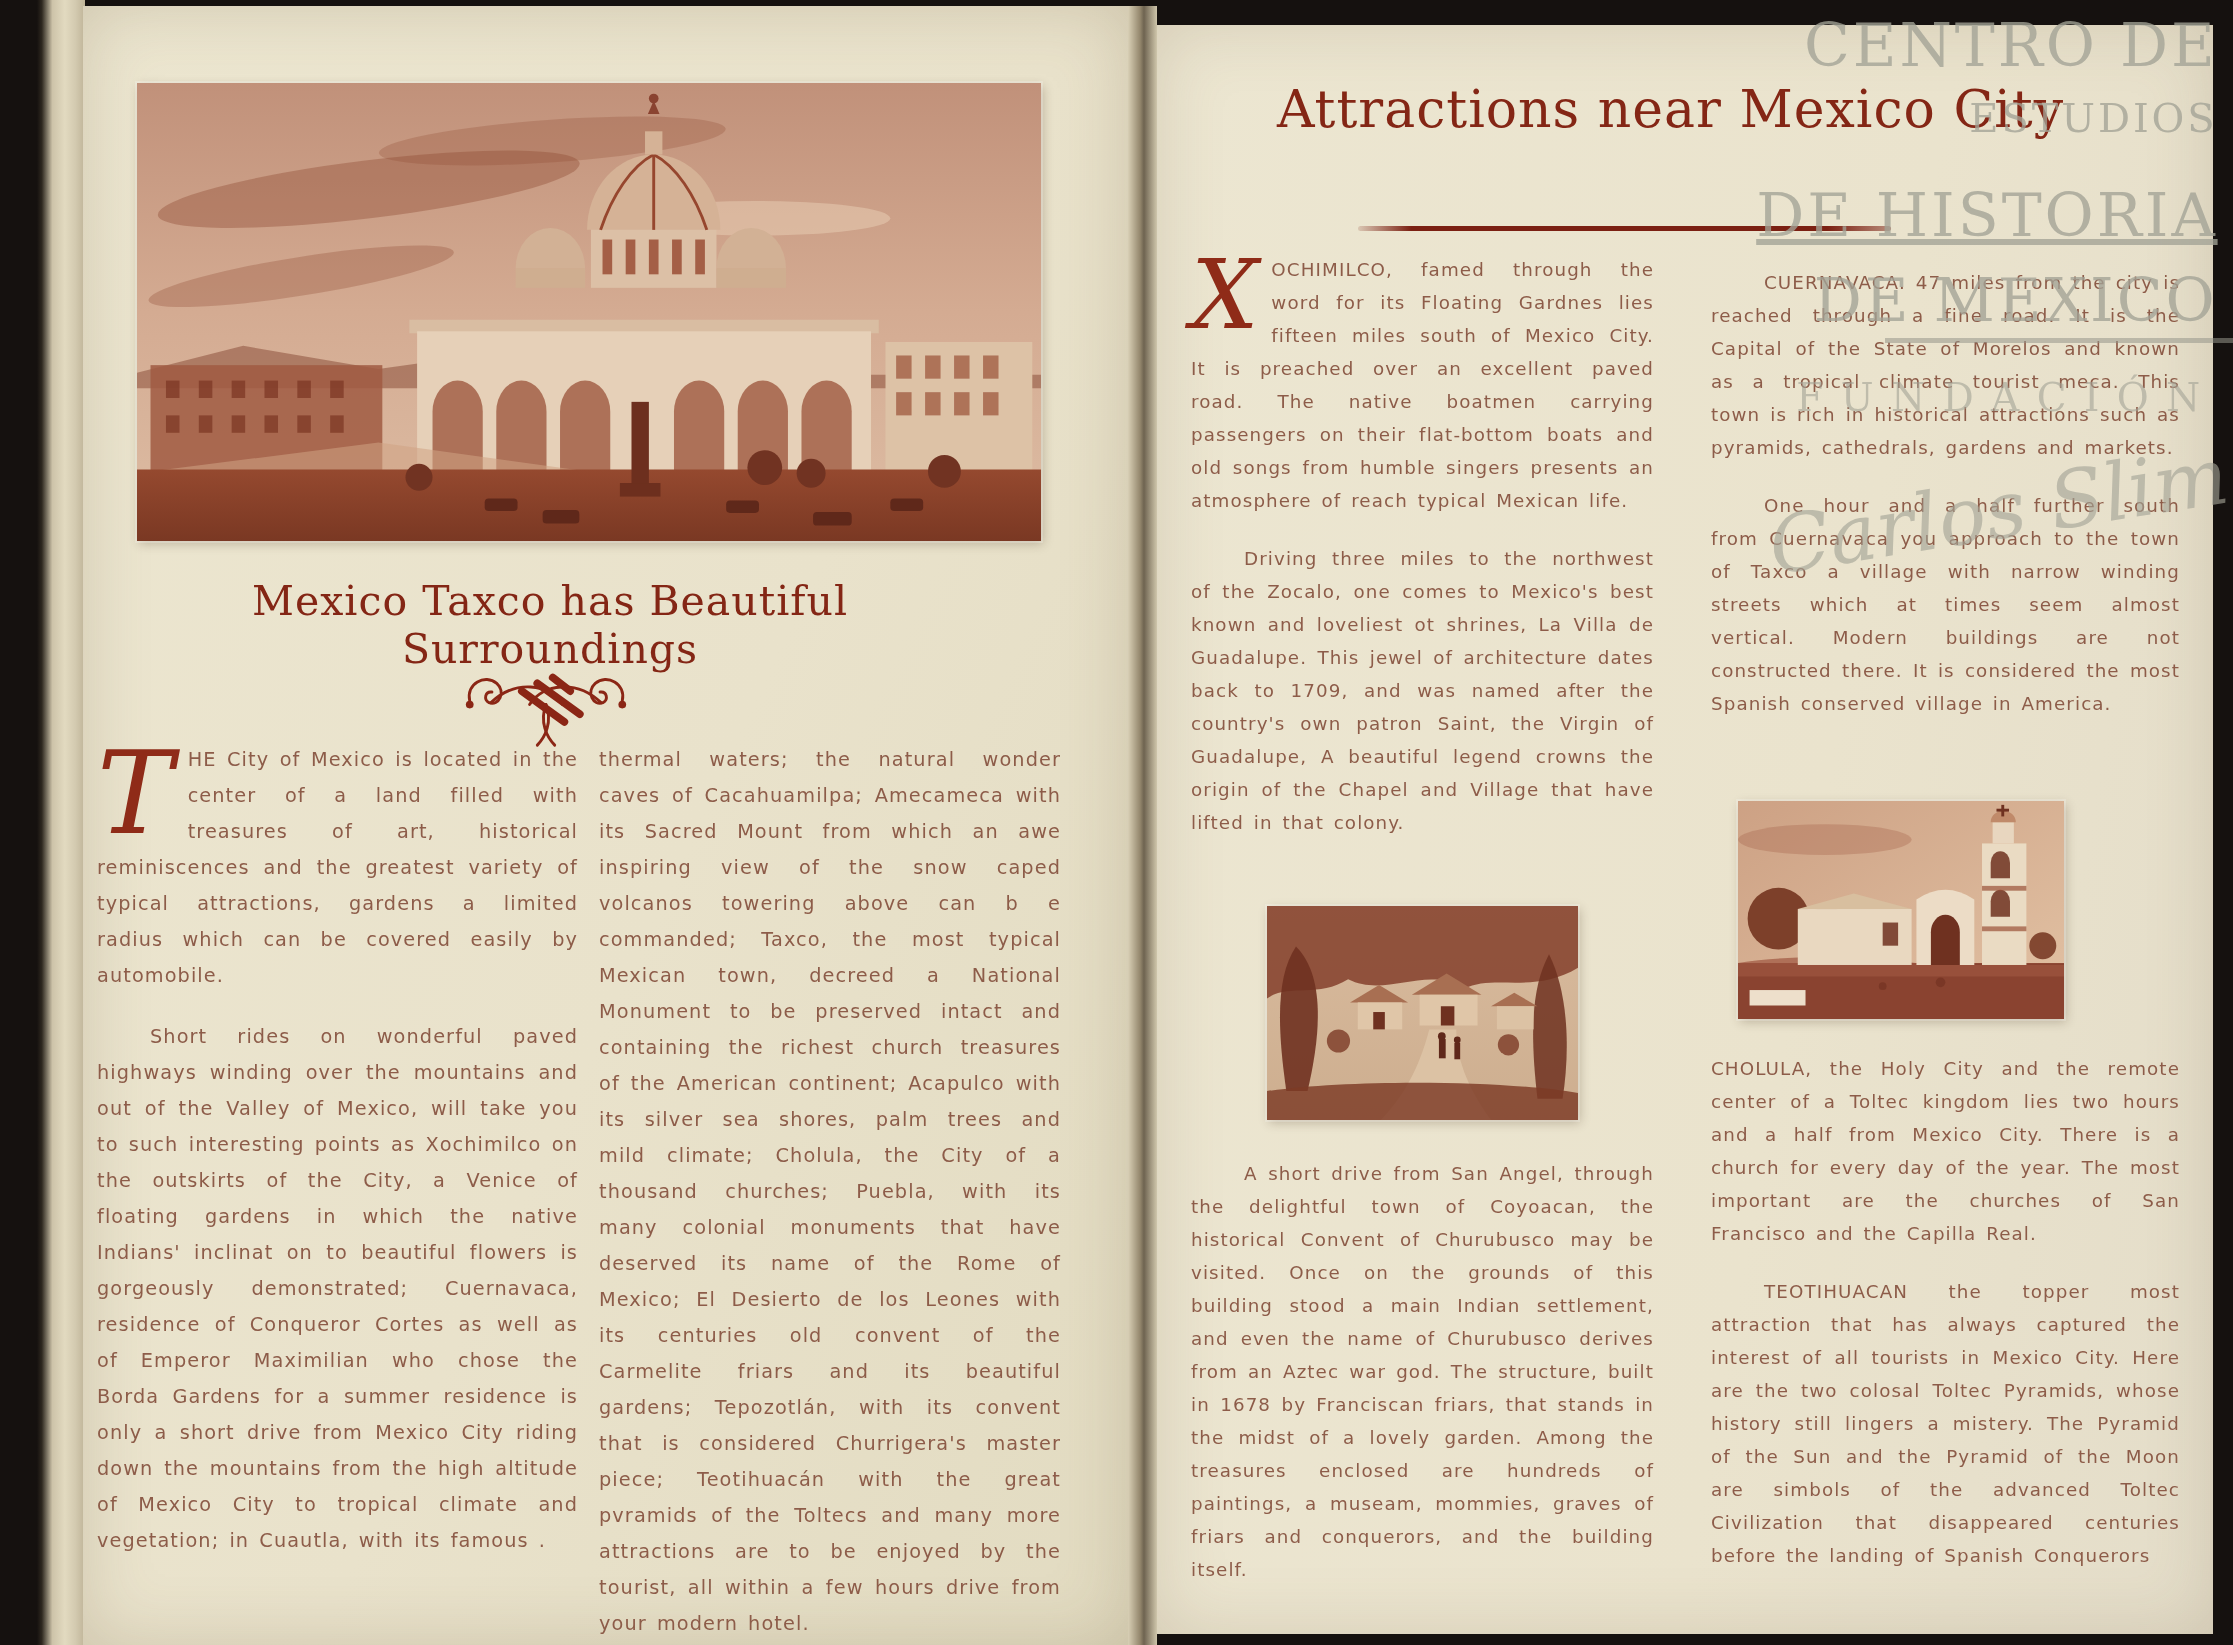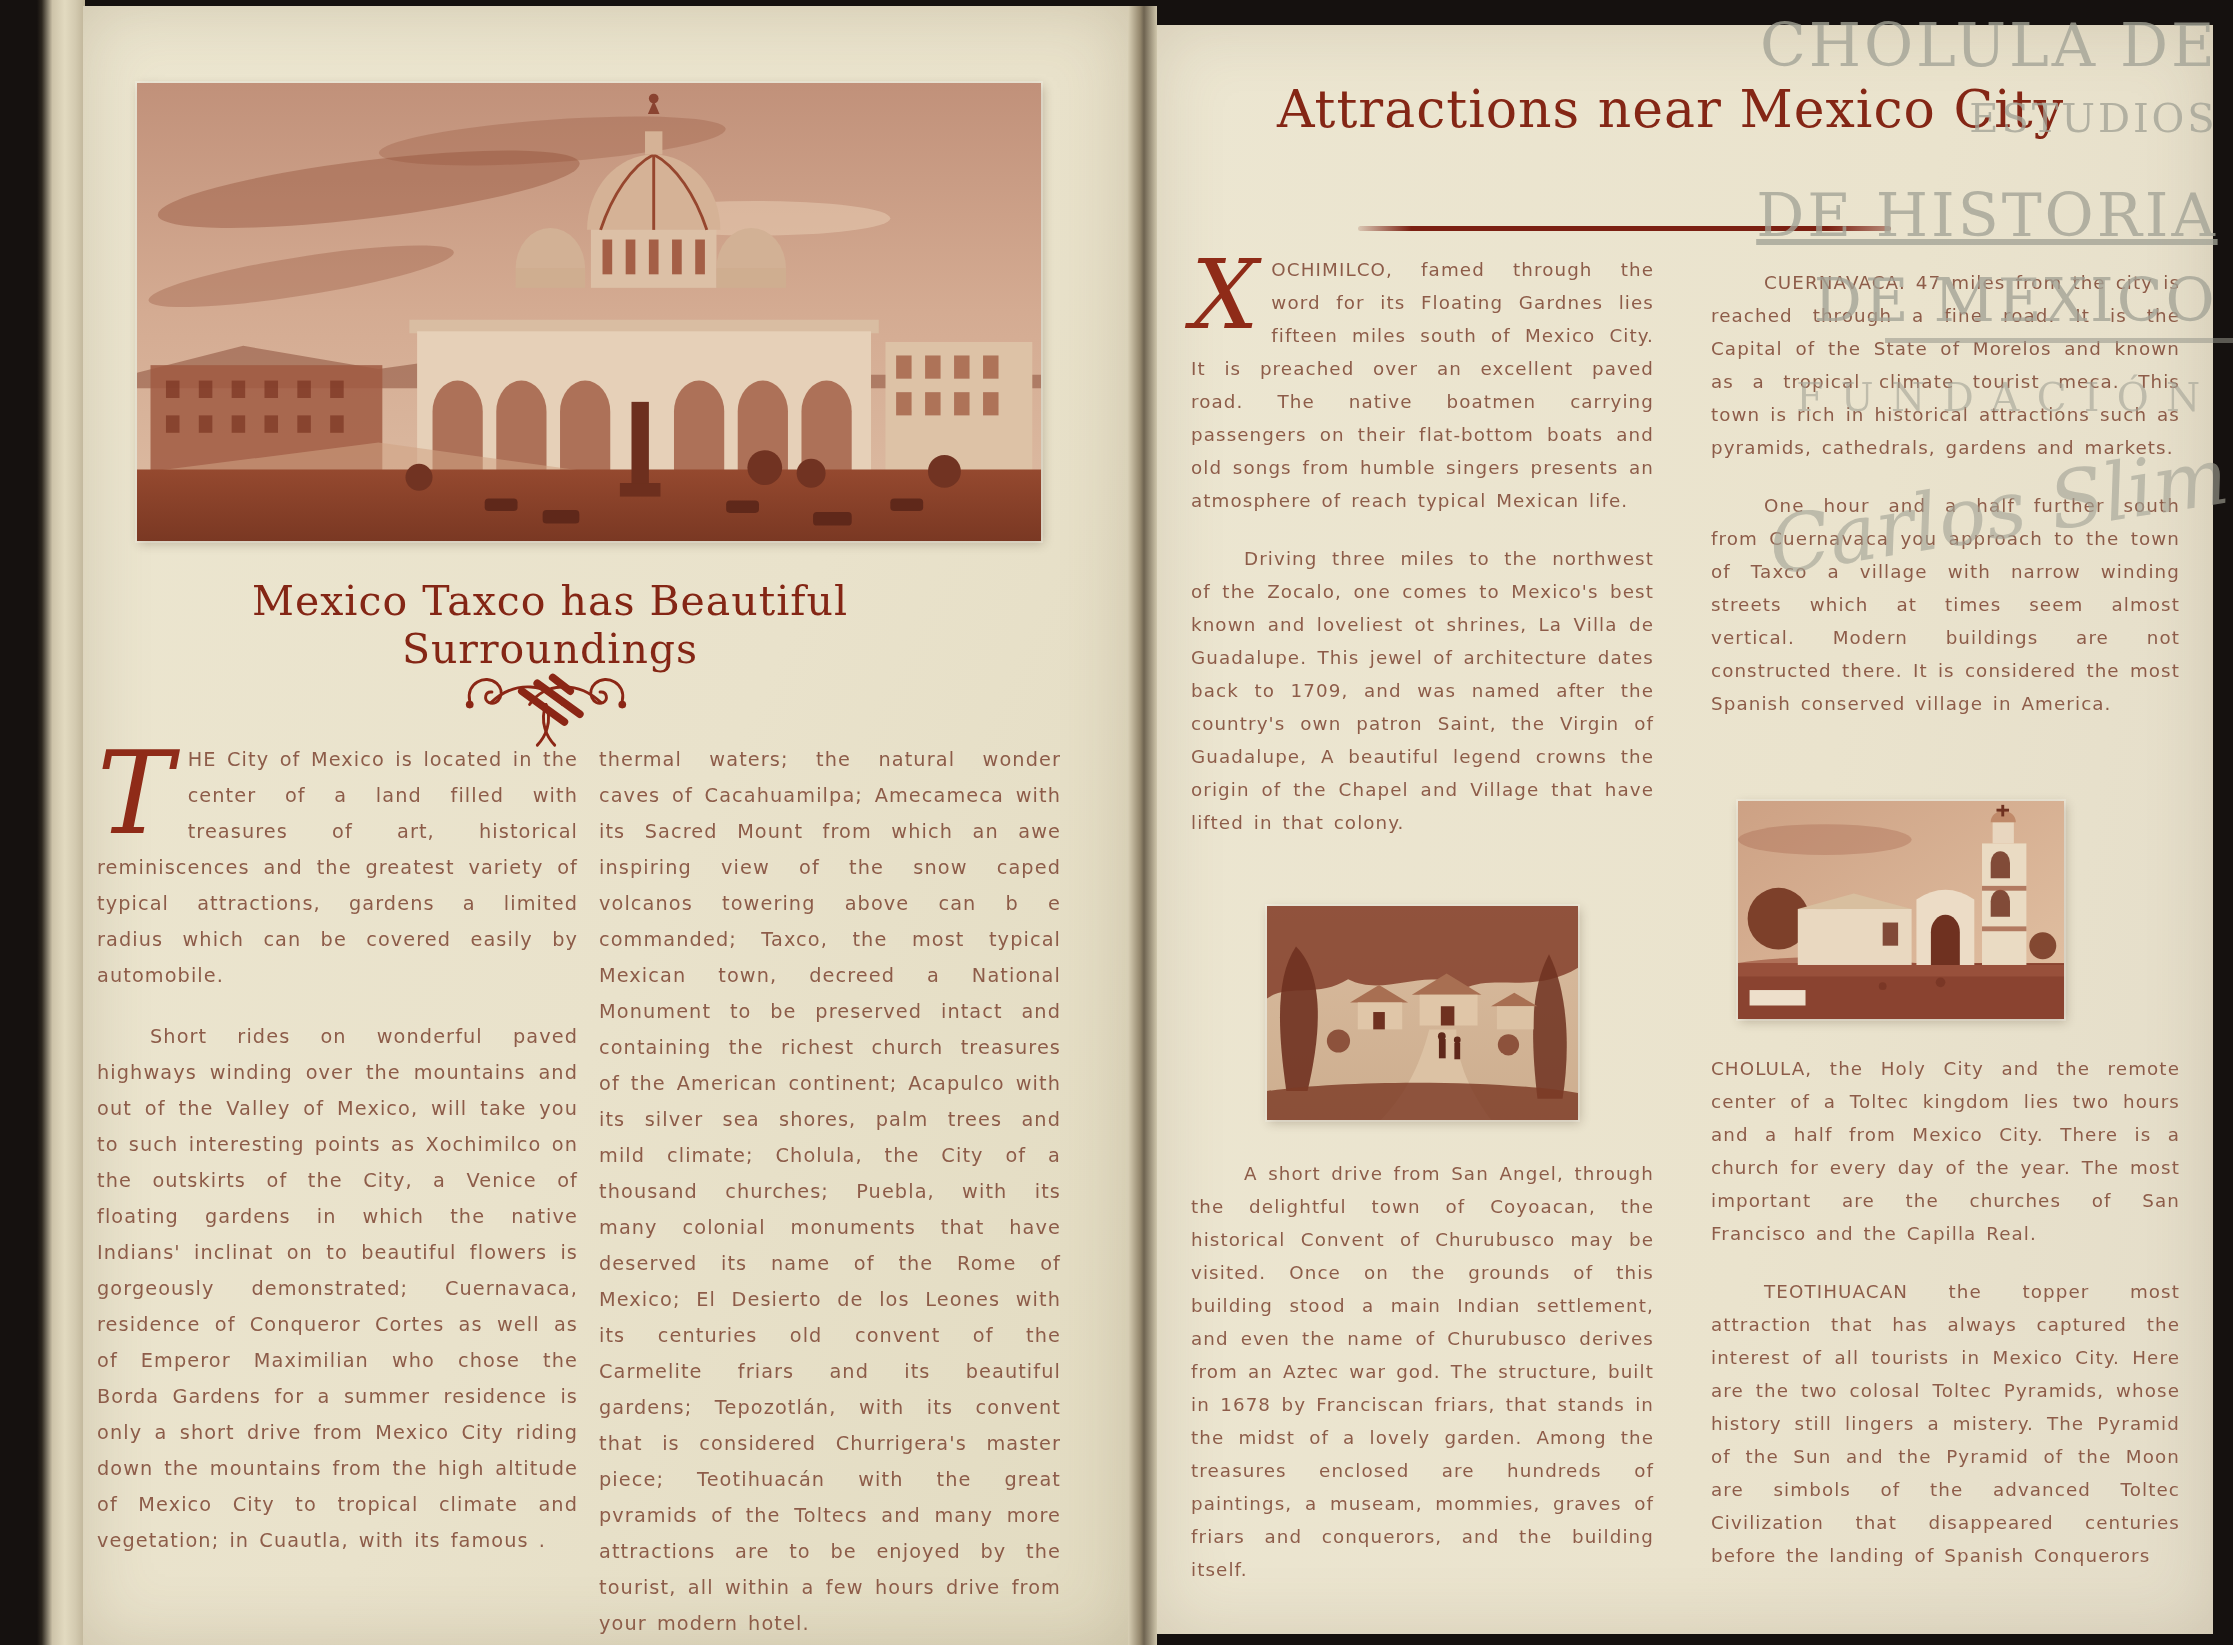--- a/index.html
+++ b/index.html
@@ -267,21 +267,21 @@
       <circle cx="210" cy="188" r="5" fill="#6f3120" opacity="0.6"></circle>
       <circle cx="150" cy="192" r="4" fill="#6f3120" opacity="0.6"></circle>
     </svg>
   </div>
 
   <div class="body-text rp rp-col2b">
     <p>CHOLULA, the Holy City and the remote center of a Toltec kingdom lies two hours and a half from Mexico City. There is a church for every day of the year.  The most important are the churches of San Francisco and the Capilla Real.</p>
     <p class="indent">TEOTIHUACAN the topper most attraction that has always captured the interest of all tourists in Mexico City.  Here are the two colosal Toltec Pyramids, whose history still lingers a mistery. The Pyramid of the Sun and the Pyramid of the Moon are simbols of the advanced Toltec Civilization that disappeared centuries before the landing of Spanish Conquerors</p>
   </div>
 
-  <div class="wm wm1">CHOLULA DE</div>
+  <div class="wm wm1">CENTRO DE</div>
   <div class="wm wm2">ESTUDIOS</div>
   <div class="wm wm3">DE HISTORIA</div>
   <div class="wm wm4">DE MEXICO</div>
   <div class="wm-rule"></div>
   <div class="wm wm-found">FUNDACIÓN</div>
   <div class="wm wm-sig">Carlos Slim</div>
 
 </div>
 
 

